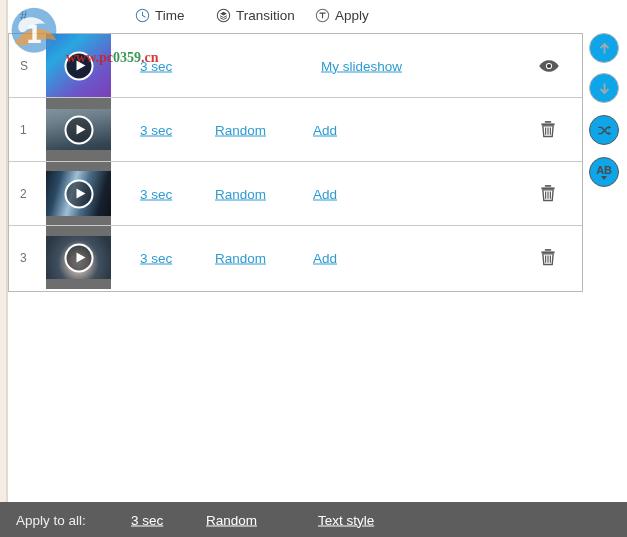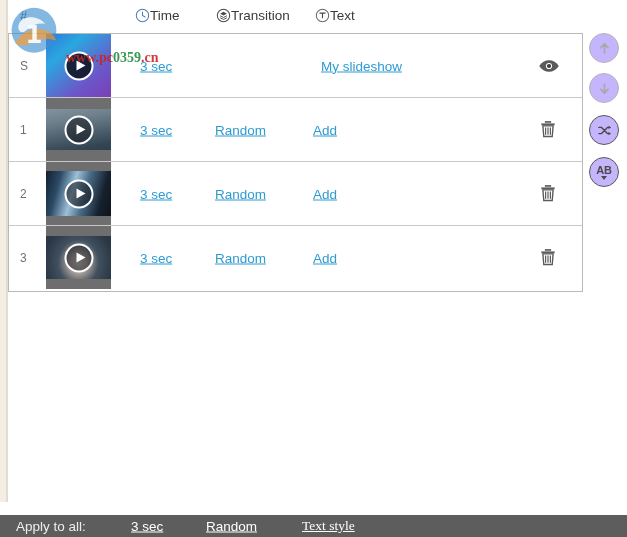--- a/index.html
+++ b/index.html
@@ -41,20 +41,21 @@
     position: absolute;
     left: 12px; top: 8px;
     font-size: 13px;
     color: #4d4d4d;
   }
   .hdr-group {
     position: absolute;
     top: 8px;
     display: flex;
     align-items: center;
+    gap: 5px;
     font-size: 13.5px;
     color: #3a3a3a;
     white-space: nowrap;
   }
   .hdr-time { left: 127px; }
   .hdr-transition { left: 208px; }
   .hdr-text { left: 307px; }
   .hdr-ico { display: inline-block; width: 15px; height: 15px; }
 
   
@@ -163,21 +164,21 @@
   }
   .tool-btn {
     width: 30px; height: 30px;
     border-radius: 50%;
     border: 1.6px solid #b6b6b6;
     box-sizing: border-box;
     display: flex;
     align-items: center;
     justify-content: center;
     margin-bottom: 8px;
-    background: #c4b5fd;
+    background: #0ea5e9;
     cursor: pointer;
     color: #9a9a9a;
   }
   .tool-btn.strong { border-color: #5a5a5a; color: #4a4a4a; }
   .tool-btn.m1 { margin-bottom: 10px; }
   .tool-btn.m2 { margin-bottom: 12px; }
   .ab-text {
     font-size: 11px;
     font-weight: bold;
     letter-spacing: -0.3px;
@@ -190,21 +191,21 @@
     margin-top: 11px;
     border-left: 3.5px solid transparent;
     border-right: 3.5px solid transparent;
     border-top: 4px solid #4a4a4a;
   }
 
   
   .bottom-bar {
     position: absolute;
     left: 0; bottom: 0;
-    width: 627px; height: 22px;
+    width: 627px; height: 35px;
     background: #5d5d5d;
   }
   .bb-label {
     position: absolute;
     left: 16px; top: 50%;
     transform: translateY(-50%);
     font-size: 13.5px;
     color: #ededed;
     white-space: nowrap;
   }
@@ -213,21 +214,21 @@
     top: 50%;
     transform: translateY(-50%);
     font-size: 13.5px;
     color: #ffffff;
     text-decoration: underline;
     cursor: pointer;
     white-space: nowrap;
   }
   .bb-time { left: 131px; }
   .bb-trans { left: 206px; }
-  .bb-textstyle { left: 302px; font-family: Liberation Serif, serif; }
+  .bb-textstyle { left: 318px; }
   .bb-clear { left: 499px; }
 
   
   .watermark {
     position: absolute;
     left: 2px; top: 2px;
     width: 215px; height: 72px;
     pointer-events: none;
     opacity: 0.88;
   }
@@ -288,21 +289,21 @@
     <span>Transition</span>
   </div>
 
   <div class="hdr-group hdr-text">
     <span class="hdr-ico">
       <svg viewBox="0 0 16 16" width="15" height="15">
         <circle cx="8" cy="8" r="6.6" fill="none" stroke="#6a6a6a" stroke-width="1.1"></circle>
         <path d="M4.8 5.4h6.4M8 5.4v5.6" fill="none" stroke="#4a4a4a" stroke-width="1.2"></path>
       </svg>
     </span>
-    <span>Text</span>
+    <span>Apply</span>
   </div>
 </div>
 
 <div class="queue-panel">
 
   <div class="q-row">
     <div class="q-index">S</div>
     <div class="q-thumb thumb-slideshow">
       <div class="img"></div>
       <div class="play-badge dark"></div>

